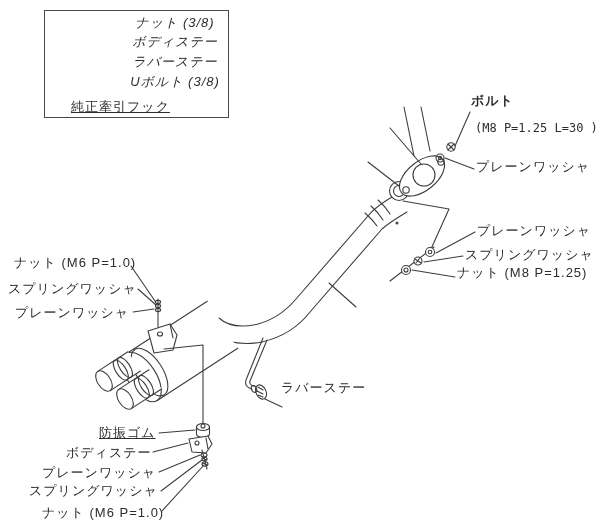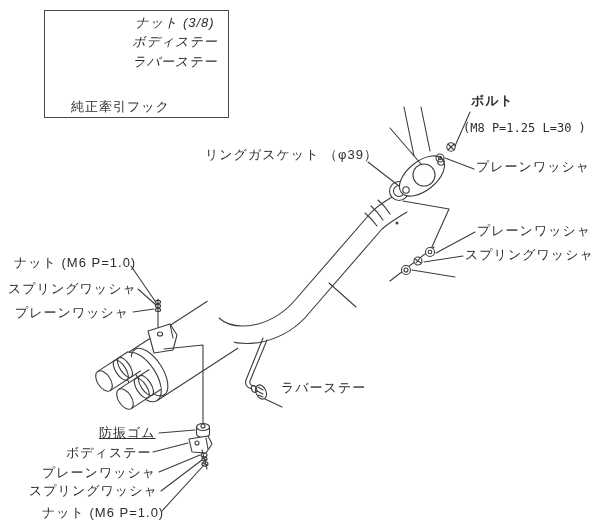--- a/index.html
+++ b/index.html
@@ -5,27 +5,27 @@
   html,body{margin:0;padding:0;background:#ffffff;}
   #page{
     position:relative;width:600px;height:528px;background:#ffffff;overflow:hidden;
     font-family:"Liberation Sans","DejaVu Sans",sans-serif;color:#2d2d2d;
   }
   svg{position:absolute;left:0;top:0;}
   .lbl{
     position:absolute;font-size:13px;letter-spacing:1px;white-space:nowrap;
     color:#2d2d2d;line-height:15px;
   }
-  .spec{font-size:12px;letter-spacing:0;font-family:"DejaVu Sans Mono","Liberation Mono",monospace;}
+  .spec{font-size:12px;letter-spacing:0;font-family:"DejaVu Sans Mono","Liberation Mono",monospace;padding-left:12px;}
   .inset-box{
     position:absolute;left:44px;top:10px;width:185px;height:108px;
     border:1px solid #4a4a4a;box-sizing:border-box;background:#ffffff;
   }
   .inset-item{position:absolute;left:120px;width:110px;text-align:center;font-style:italic;}
-  .inset-caption{position:absolute;left:44px;top:99px;width:153px;text-align:center;}
+  .inset-caption{position:absolute;left:44px;top:99px;width:153px;text-align:center;text-decoration:underline;}
 </style>
 </head>
 <body>
 
 <div id="page">
 
   <svg width="600" height="528" viewBox="0 0 600 528" fill="none" stroke="#3d3d3d" stroke-width="1.1" stroke-linecap="round" stroke-linejoin="round">
 
     <g>
       <circle cx="86" cy="19" r="2.3" fill="#444" stroke="none"></circle>
@@ -173,28 +173,29 @@
       <line x1="159" y1="472" x2="200" y2="455"></line>
       <line x1="161" y1="491" x2="202" y2="460"></line>
       <line x1="162" y1="511" x2="204" y2="465"></line>
     </g>
   </svg>
 
   <div class="inset-box"></div>
   <div class="lbl inset-item" style="top:15px;">ナット (3/8)</div>
   <div class="lbl inset-item" style="top:34px;">ボディステー</div>
   <div class="lbl inset-item" style="top:54px;">ラバーステー</div>
+  <div class="lbl inset-item" style="top:74px;">Uボルト (3/8)</div>
   <div class="lbl inset-caption">純正牽引フック</div>
 
   <div class="lbl" style="left:471px;top:93px;font-weight:bold;">ボルト</div>
   <div class="lbl spec" style="left:463px;top:121px;">(M8 P=1.25 L=30 )</div>
-  <div class="lbl" style="left:205px;top:147px;">リングガスケット （φ39）</div>
   <div class="lbl" style="left:476px;top:159px;">プレーンワッシャ</div>
   <div class="lbl" style="left:477px;top:223px;">プレーンワッシャ</div>
   <div class="lbl" style="left:465px;top:247px;">スプリングワッシャ</div>
+  <div class="lbl" style="left:457px;top:265px;">ナット (M8 P=1.25)</div>
   <div class="lbl" style="left:14px;top:255px;">ナット (M6 P=1.0)</div>
   <div class="lbl" style="left:8px;top:281px;">スプリングワッシャ</div>
   <div class="lbl" style="left:15px;top:305px;">プレーンワッシャ</div>
   <div class="lbl" style="left:281px;top:380px;">ラバーステー</div>
   <div class="lbl" style="left:99px;top:425px;text-decoration:underline;">防振ゴム</div>
   <div class="lbl" style="left:66px;top:445px;">ボディステー</div>
   <div class="lbl" style="left:42px;top:465px;">プレーンワッシャ</div>
   <div class="lbl" style="left:29px;top:483px;">スプリングワッシャ</div>
   <div class="lbl" style="left:42px;top:505px;">ナット (M6 P=1.0)</div>
 

